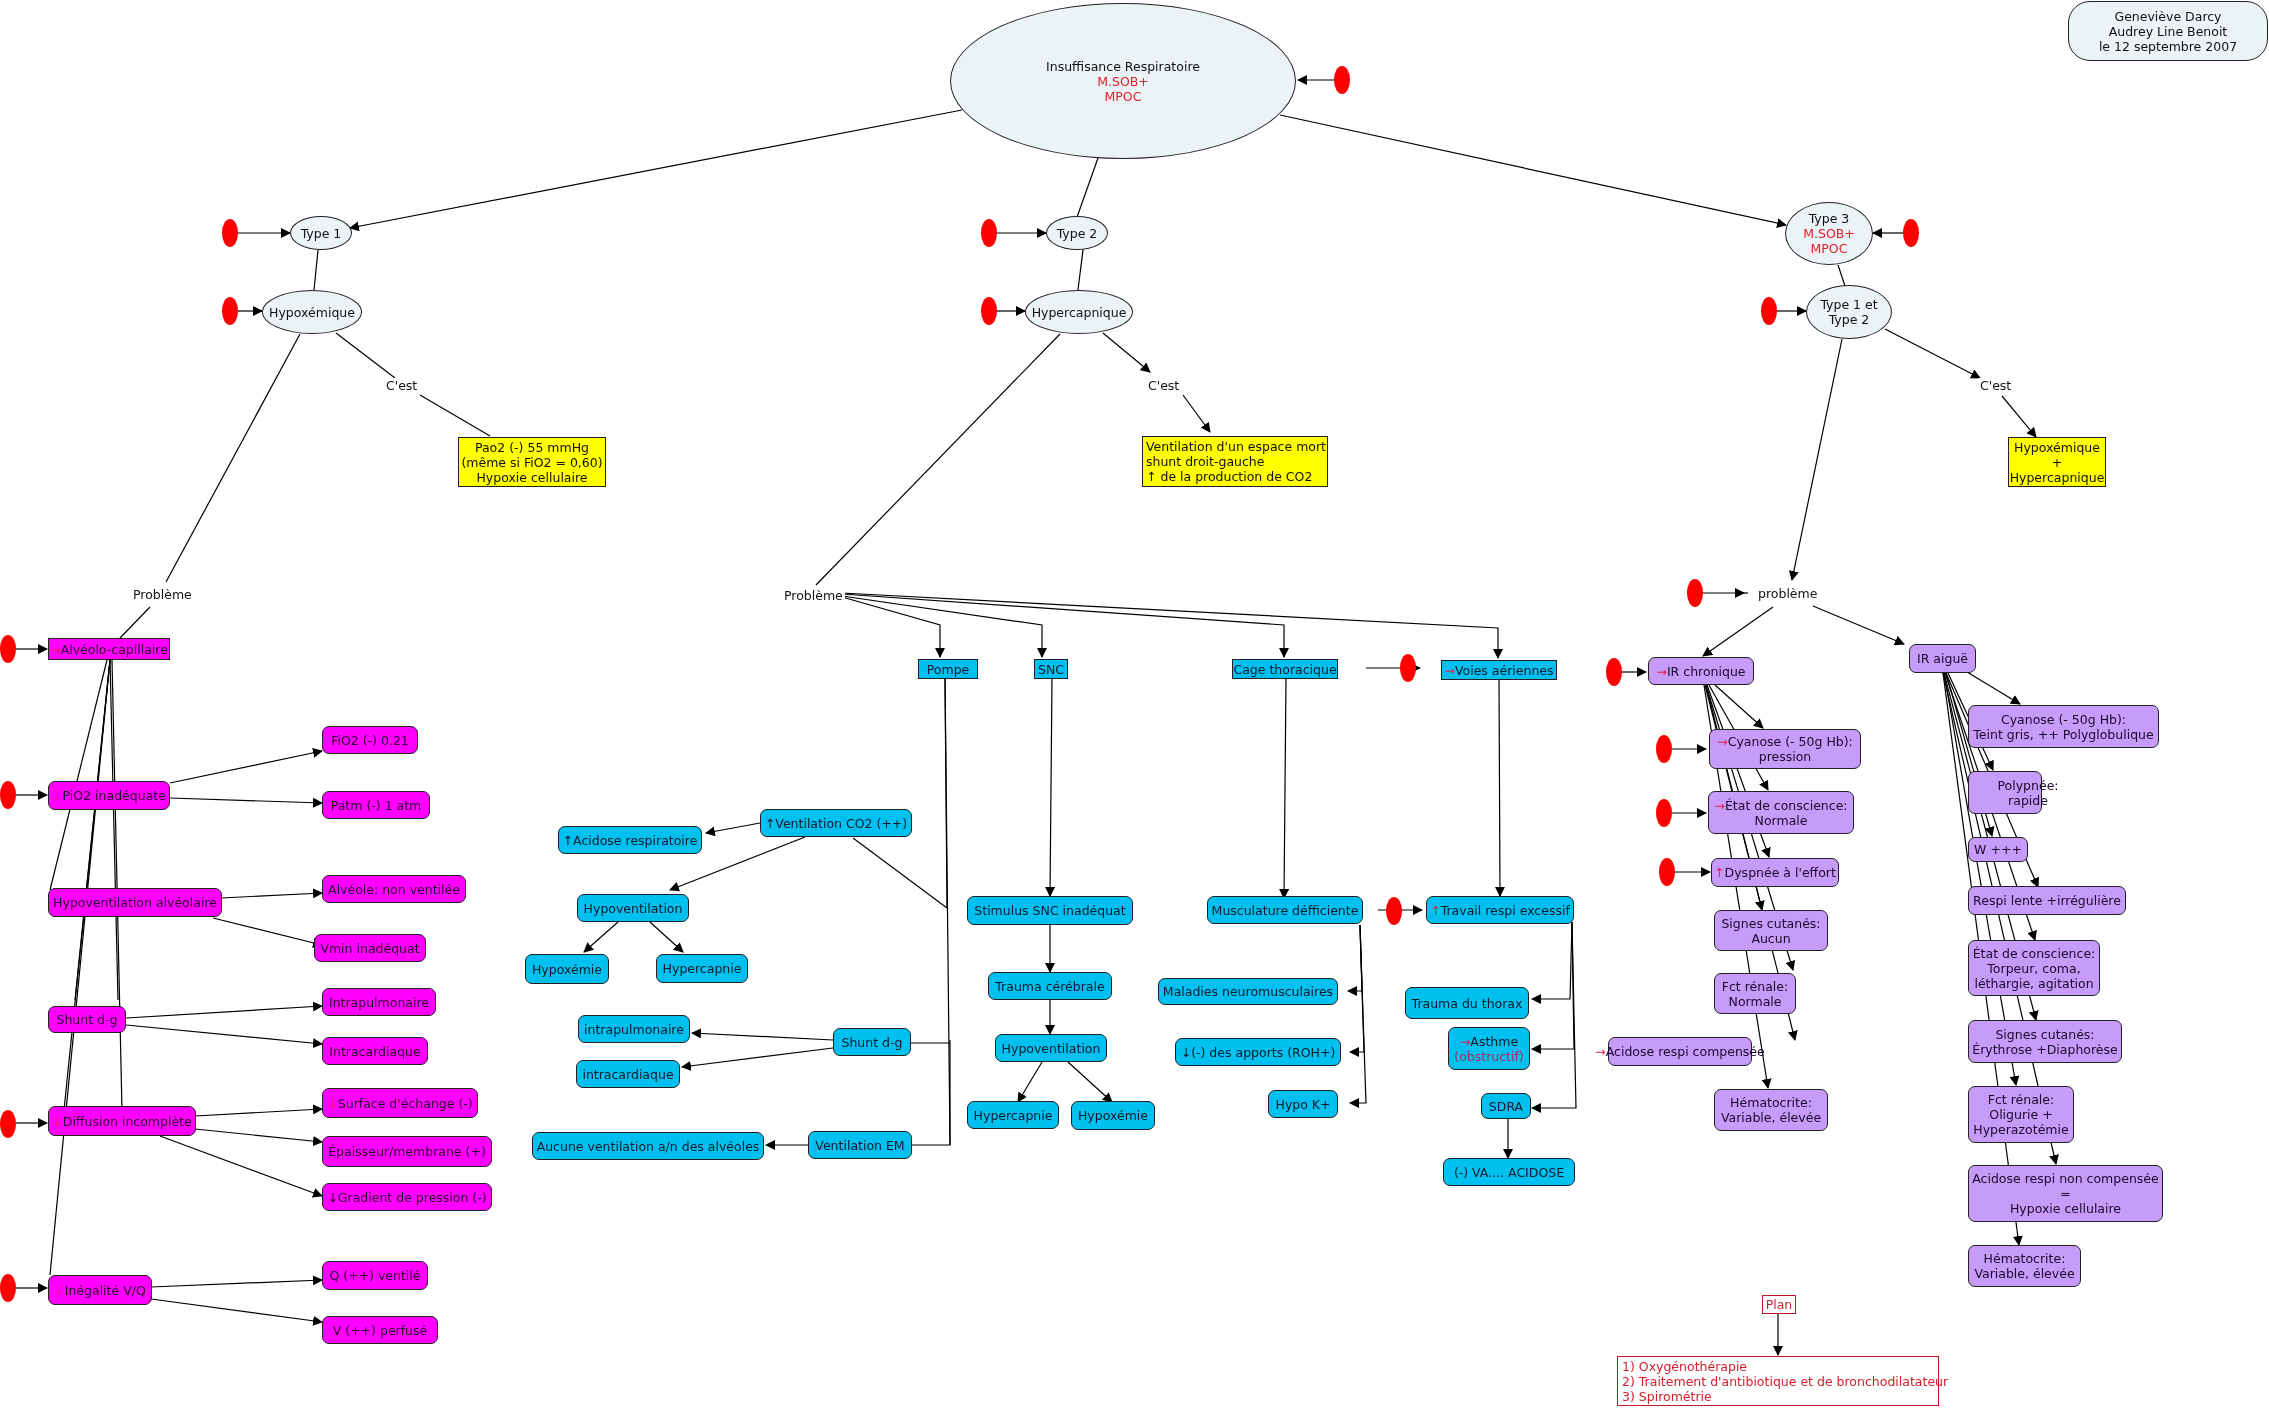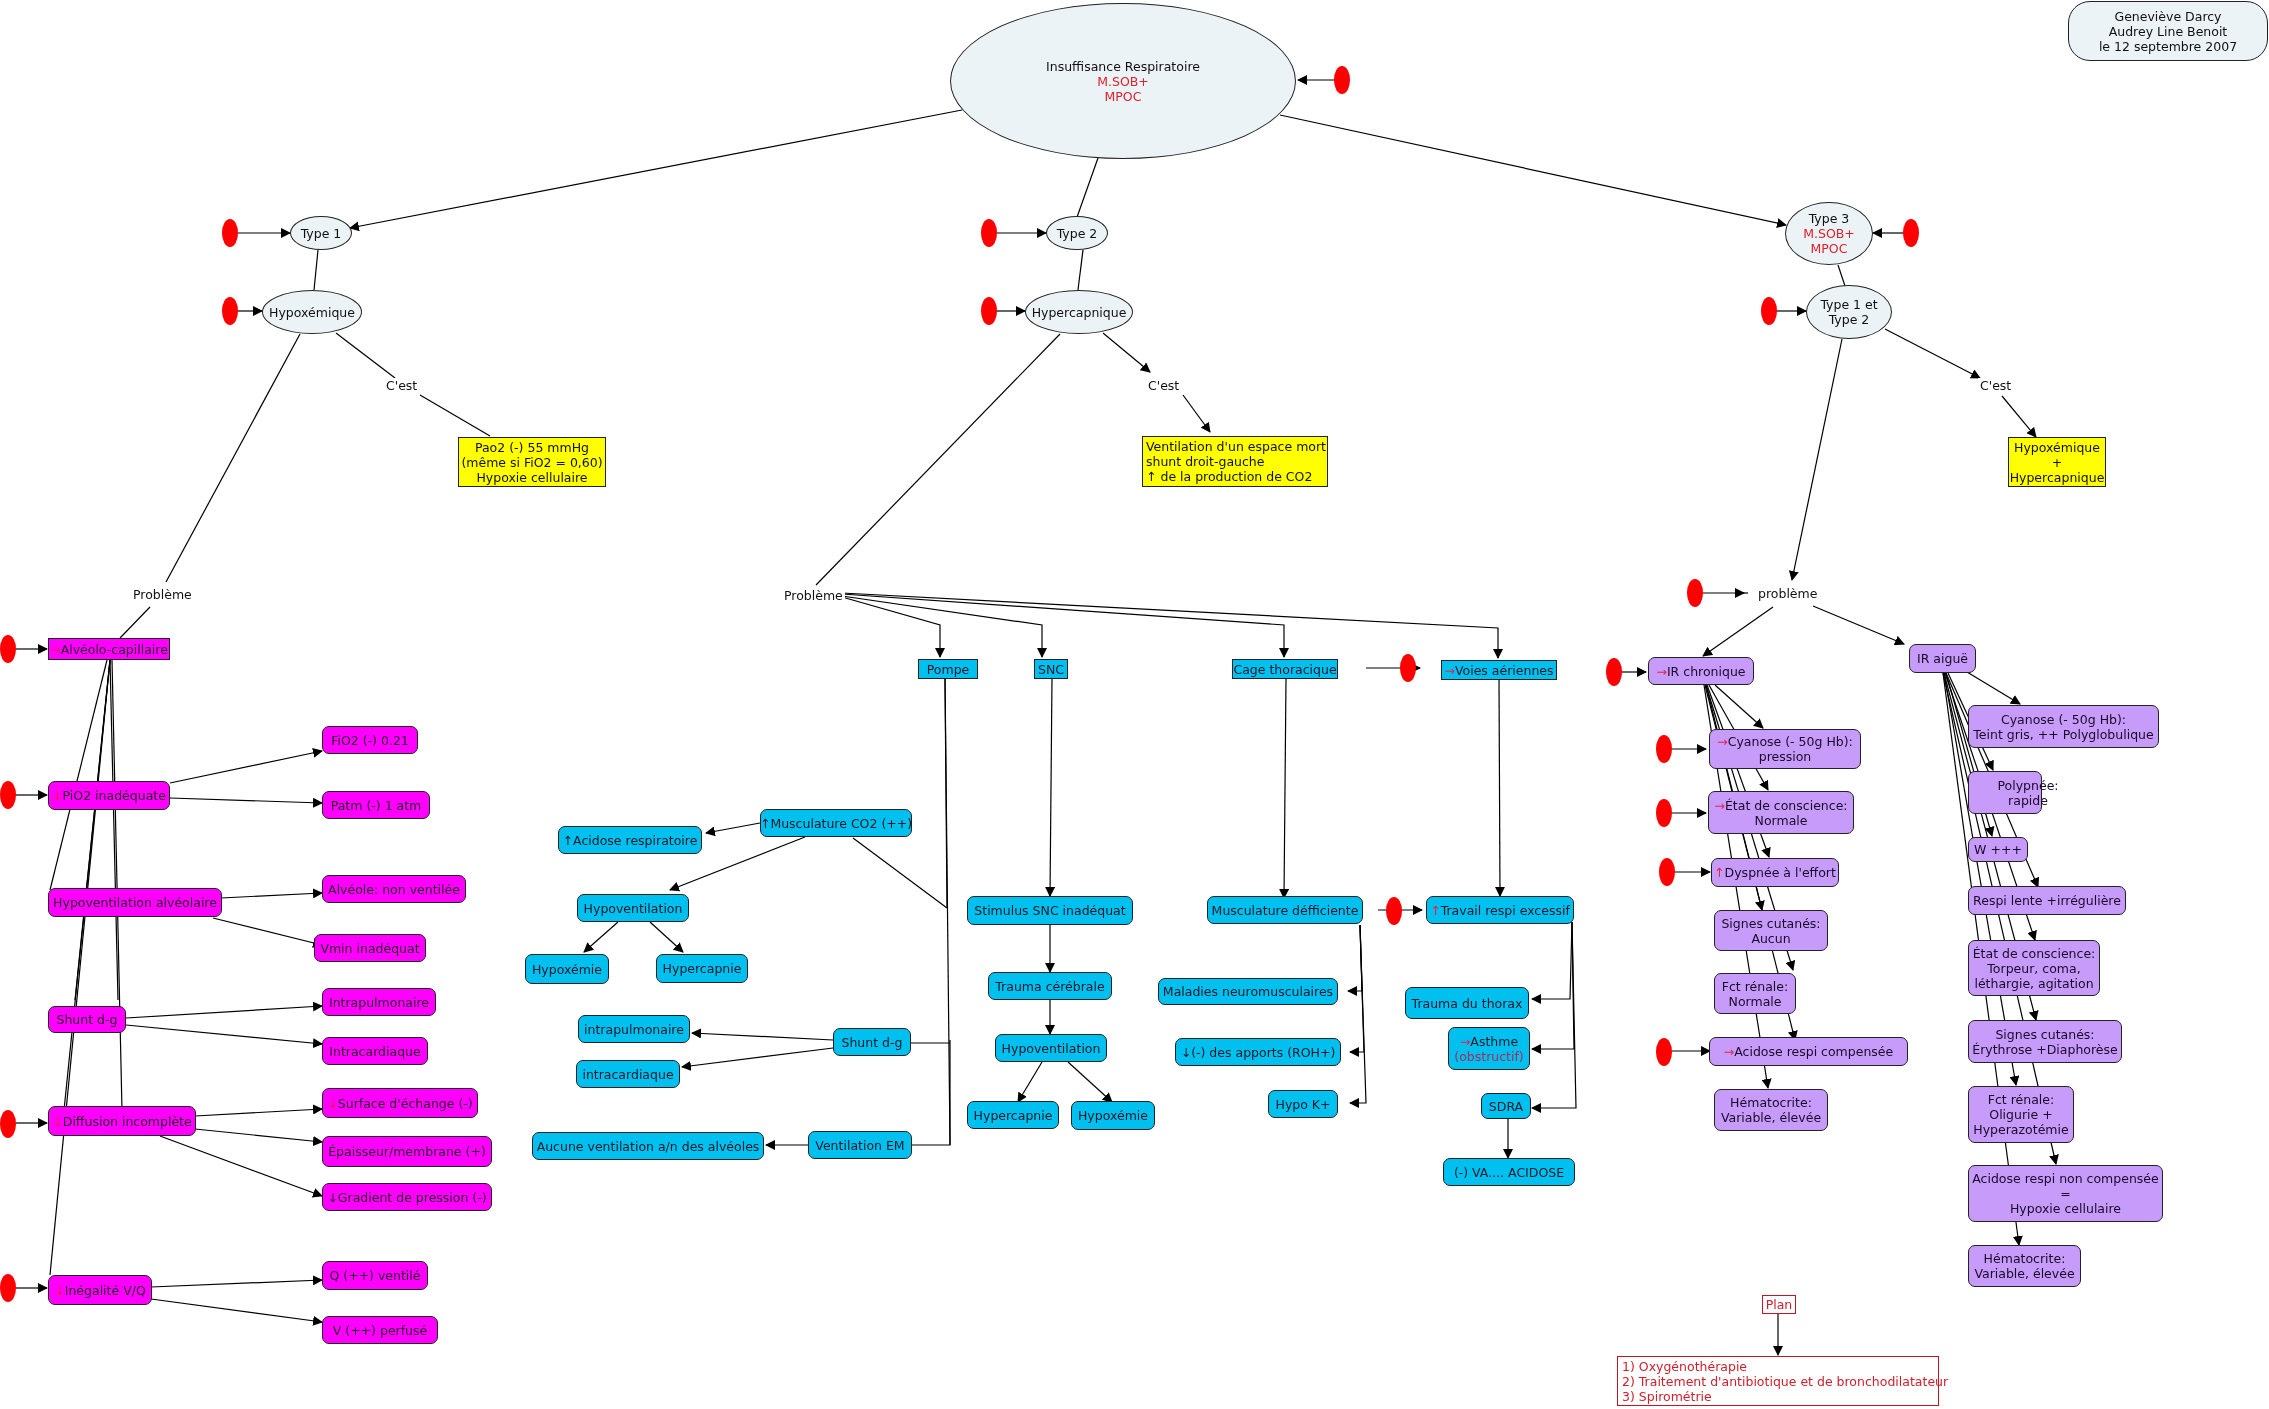--- a/index.html
+++ b/index.html
@@ -292,21 +292,21 @@
   </div>
 <div class="node blue sq" style="left:1232px;top:659px;width:106px;height:20px;">
     <span>Cage thoracique</span>
   </div>
 <div class="dot" style="left:1400px;top:654px;"></div>
 <div class="node blue sq" style="left:1441px;top:660px;width:116px;height:20px;">
   <span><span class="pre">→</span><span>Voies aériennes</span></span>
 </div>
 
 <div class="node blue" style="left:760px;top:809px;width:152px;height:28px;">
-    <span>↑Musculature CO2 (++)</span>
+    <span>↑Ventilation CO2 (++)</span>
   </div>
 <div class="node blue" style="left:558px;top:826px;width:144px;height:28px;">
     <span>↑Acidose respiratoire</span>
   </div>
 <div class="node blue" style="left:577px;top:894px;width:112px;height:28px;">
     <span>Hypoventilation</span>
   </div>
 <div class="node blue" style="left:525px;top:954px;width:84px;height:30px;">
     <span>Hypoxémie</span>
   </div>
@@ -396,21 +396,21 @@
 </div>
 <div class="node purple" style="left:1714px;top:910px;width:114px;height:41px;">
   <span>Signes cutanés:</span>
   <span>Aucun</span>
 </div>
 <div class="node purple" style="left:1714px;top:973px;width:82px;height:41px;">
   <span>Fct rénale:</span>
   <span>Normale</span>
 </div>
 <div class="dot" style="left:1656px;top:1038px;"></div>
-<div class="node purple" style="left:1709px;top:1037px;width:199px;height:29px;">
+<div class="node purple" style="left:1608px;top:1037px;width:144px;height:29px;">
   <span><span class="pre">→</span><span>Acidose respi compensée</span></span>
 </div>
 <div class="node purple" style="left:1714px;top:1089px;width:114px;height:42px;">
   <span>Hématocrite:</span>
   <span>Variable, élevée</span>
 </div>
 
 <div class="node purple" style="left:1909px;top:644px;width:67px;height:29px;">
   <span>IR aiguë</span>
 </div>

